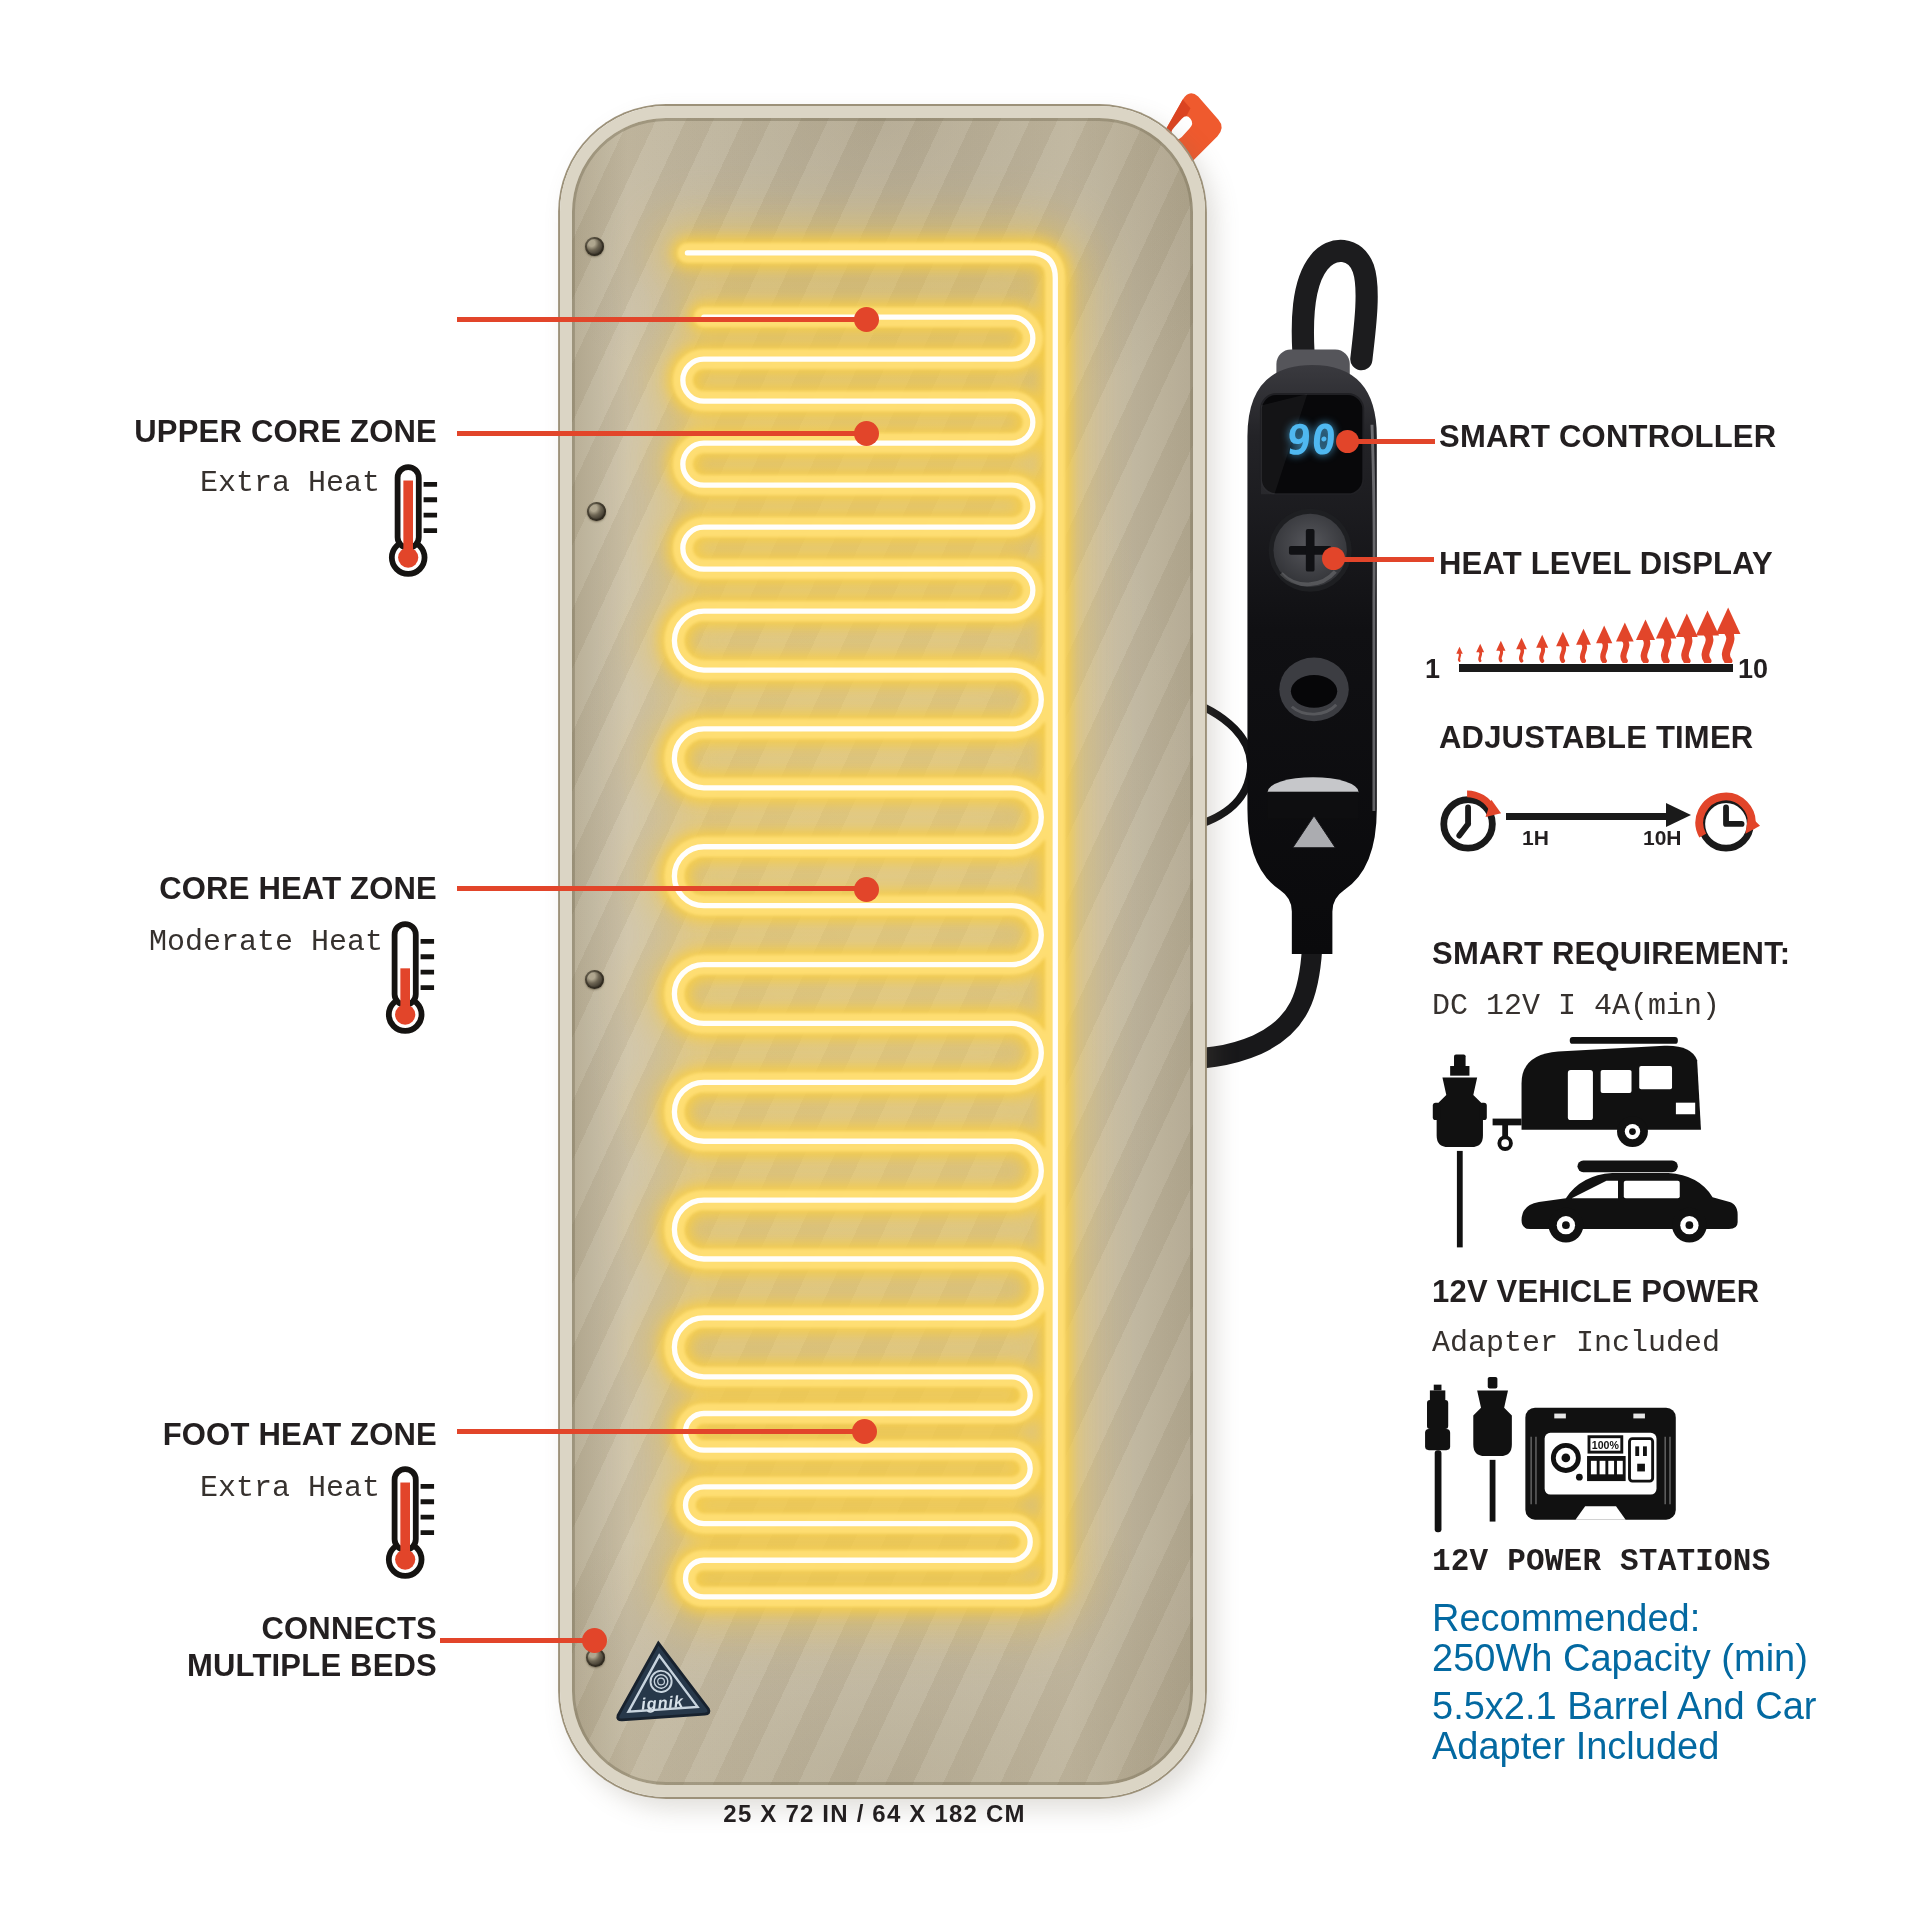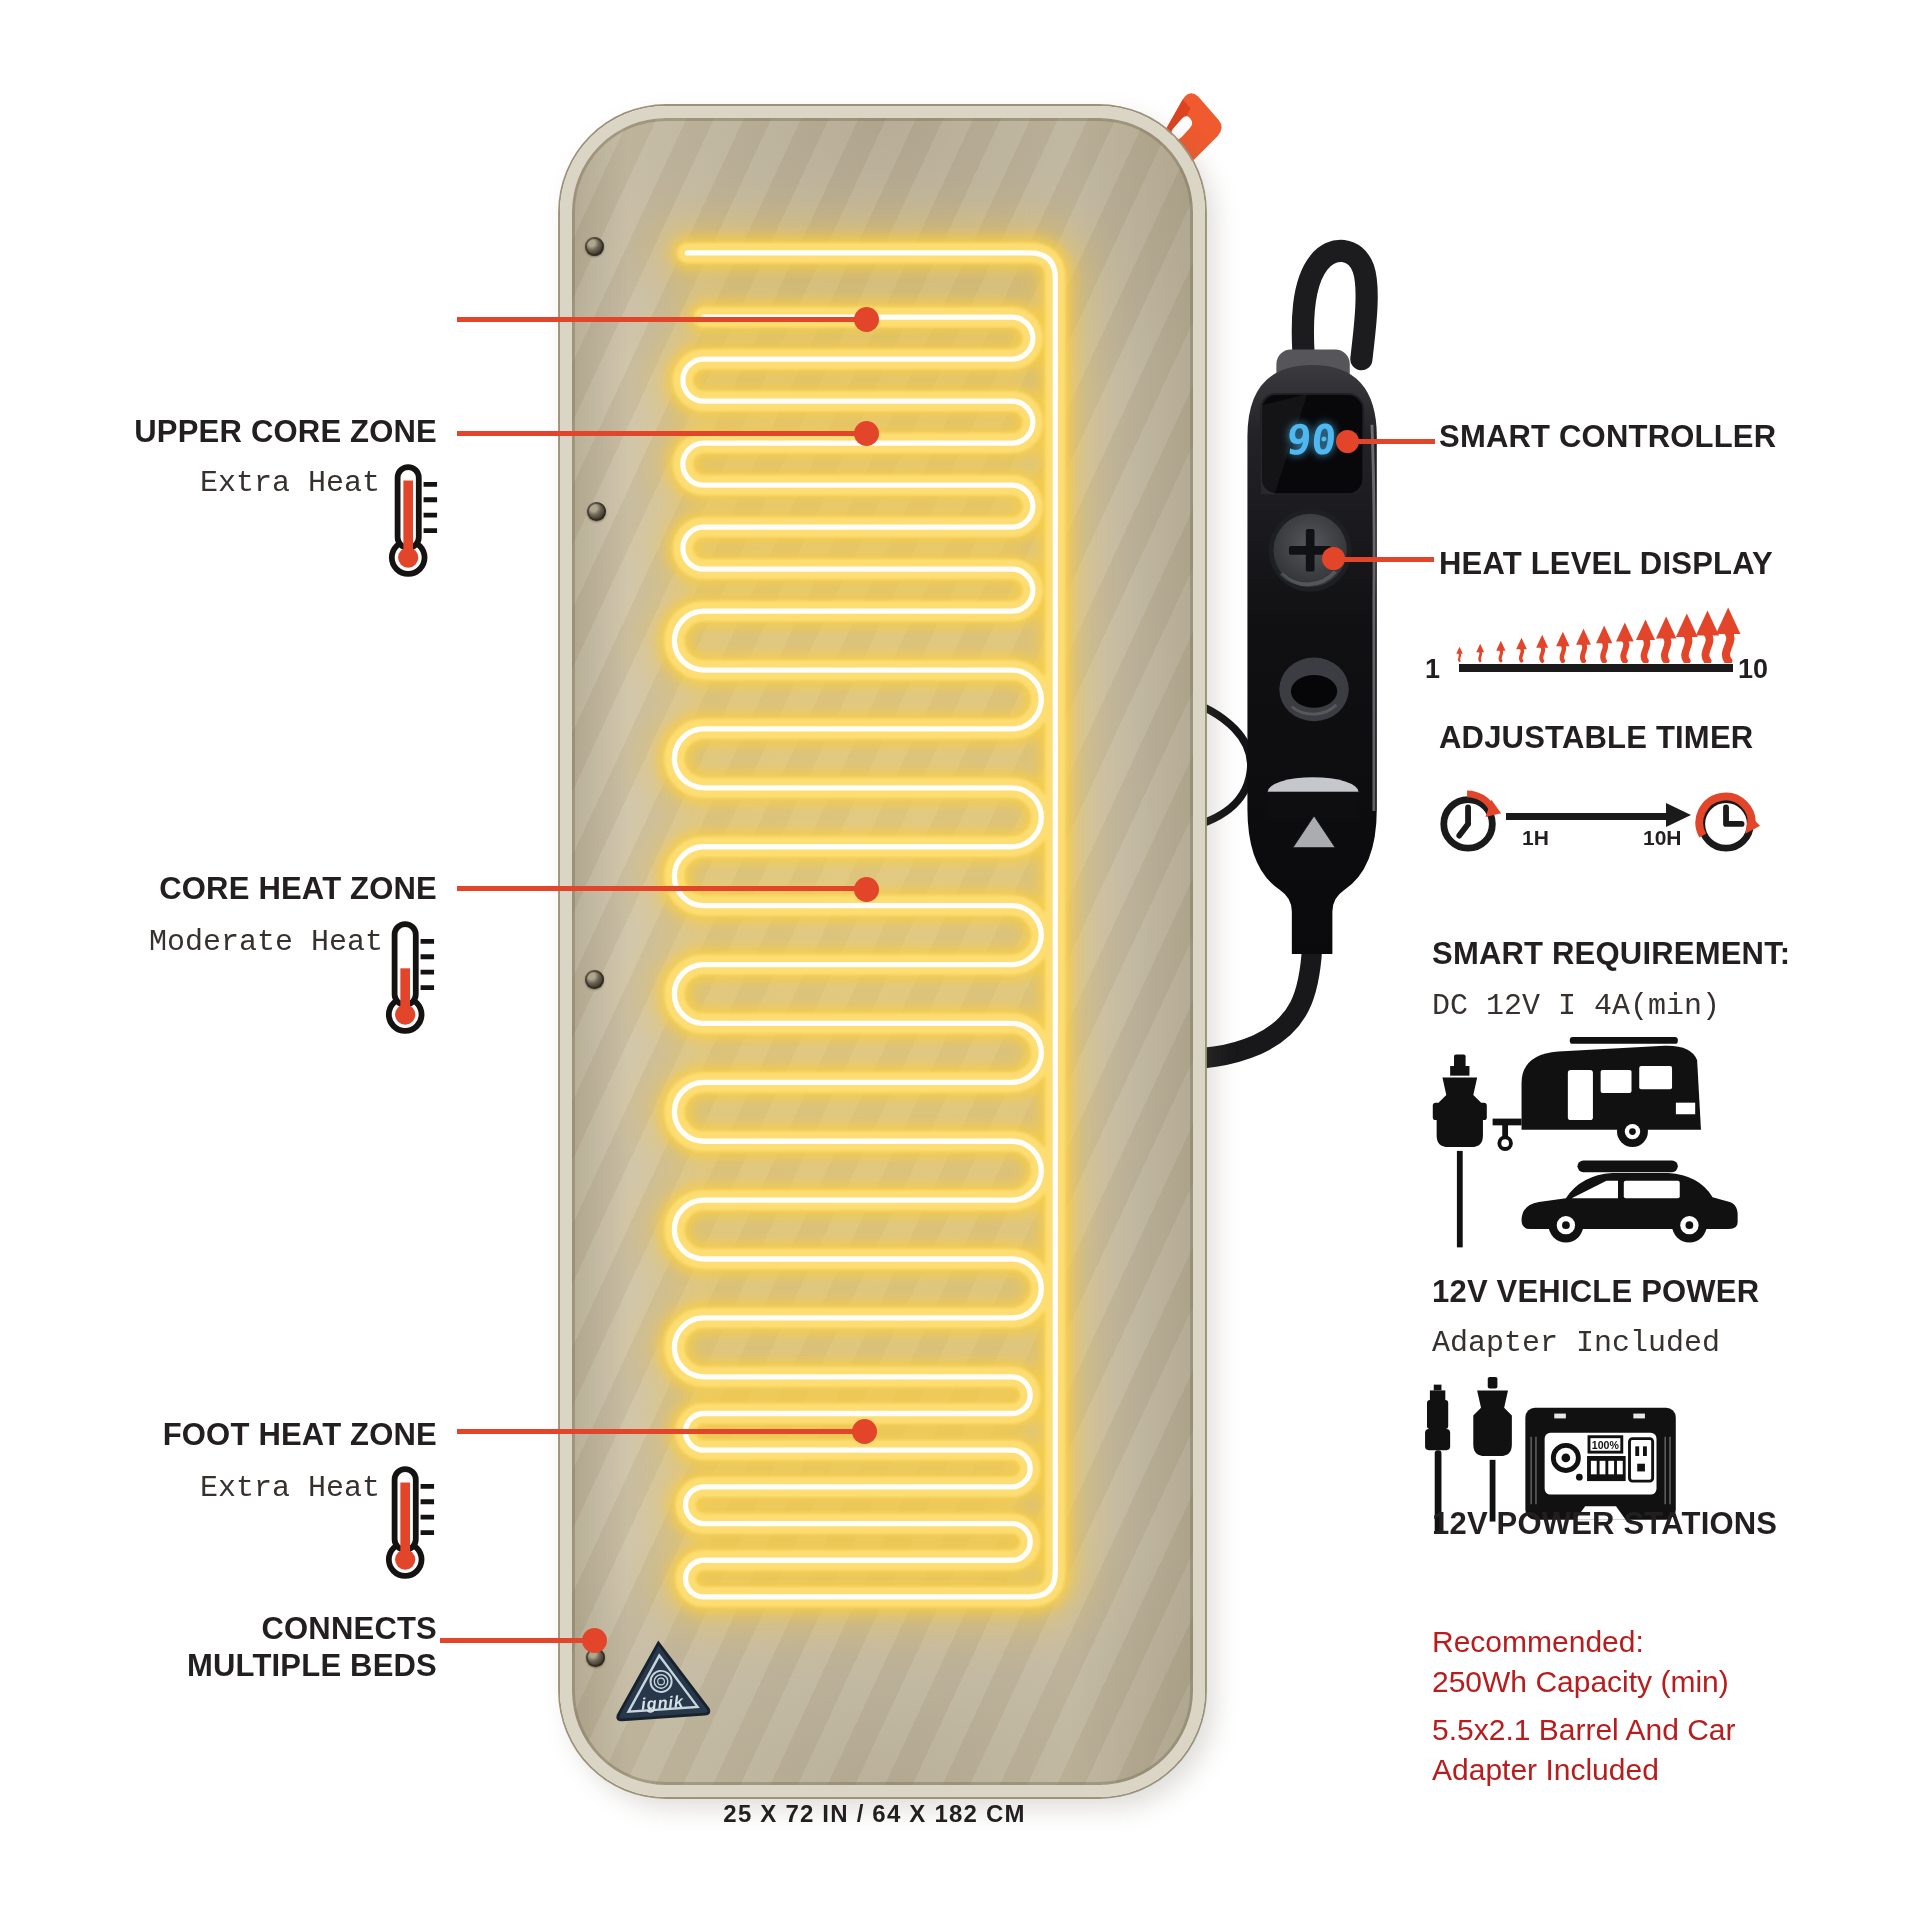--- a/index.html
+++ b/index.html
@@ -37,21 +37,21 @@
   .dot{position:absolute;border-radius:50%;background:var(--accent);}
   .dot26{width:25px;height:25px;} .dot24{width:23px;height:23px;}
 
   
   .h1{font-weight:700;font-size:31px;line-height:1.19;letter-spacing:0.2px;color:var(--ink);}
   .sub{font-weight:400;font-size:30px;line-height:1.25;color:#36312E;font-family:Liberation Mono, monospace;}
   .tr{text-align:right;} 
   .small-b{font-weight:700;font-size:21px;color:var(--ink);}
   .scale-n{font-weight:700;font-size:27px;color:var(--ink);}
   #t-dims{font-weight:700;font-size:24px;letter-spacing:1.2px;text-align:center;color:var(--ink);}
-  .para{font-weight:400;font-size:30px;line-height:40px;color:#b91c1c;margin-top:24px;}
+  .para{font-weight:400;font-size:38px;line-height:40px;color:#0369a1;}
 
   
   .snap{position:absolute;width:19.3px;height:19.3px;border-radius:50%;
     background:radial-gradient(circle at 35% 32%,#AFA68F 0 18%,#6E6654 40%,#3A342A 70%,#261F17 100%);
     box-shadow:0 1px 1.9px rgba(60,50,30,.5), inset 0 0 0 1.9px rgba(40,34,24,.55);}
   #scale-line{background:#1A1A1A;}
   #timer-line{background:#1A1A1A;}
   #timer-head{width:0;height:0;border-left:25px solid #1A1A1A;border-top:12.6px solid transparent;border-bottom:12.6px solid transparent;}
   .flame-tail{fill:none;stroke:var(--accent);stroke-width:3;stroke-linecap:round;}
   .flame-head{fill:var(--accent);}
@@ -357,21 +357,21 @@
         <rect x="77" y="55" width="6" height="14" fill="#fff"></rect>
       <rect x="86" y="55" width="6" height="14" fill="#fff"></rect>
         <rect x="95" y="55" width="6" height="14" fill="#fff"></rect>
       <rect x="108" y="32" width="24" height="44" rx="3" fill="#fff" stroke="#111" stroke-width="3"></rect>
       <rect x="114" y="40" width="4" height="10" fill="#111"></rect>
         <rect x="122" y="40" width="4" height="10" fill="#111"></rect>
       <rect x="116" y="58" width="8" height="8" fill="#111"></rect>
       <path d="M52 116 L62 102 H94 L104 116 Z" fill="#fff"></path>
     </g>
   </svg>
-  <div class="abs h1" style="left:1432px;top:1506px;width:454px;">12V POWER STATIONS</div>
+  <div class="abs h1" style="left:1432px;top:1544px;width:454px;font-family:Liberation Mono, monospace;">12V POWER STATIONS</div>
   <div class="abs para" style="left:1432px;top:1598px;width:454px;">
     <div>Recommended:</div>
     <div>250Wh Capacity (min)</div>
   </div>
   <div class="abs para" style="left:1432px;top:1686px;width:454px;">
     <div>5.5x2.1 Barrel And Car</div>
     <div>Adapter Included</div>
   </div>
 
   <div id="t-dims" class="abs" style="left:579px;top:1800px;width:591px;">25 X 72 IN / 64 X 182 CM</div>

